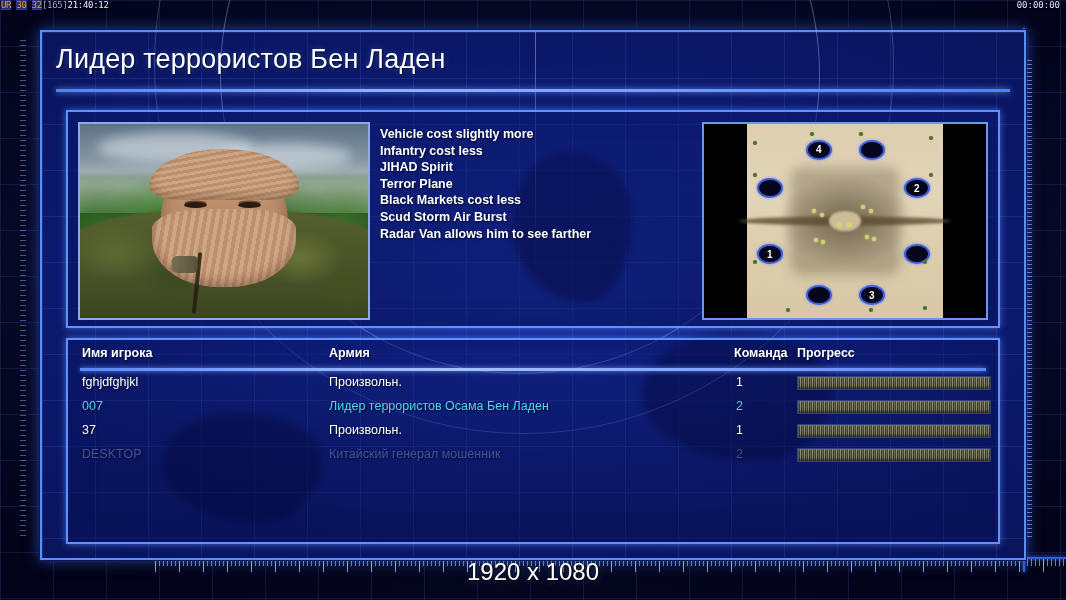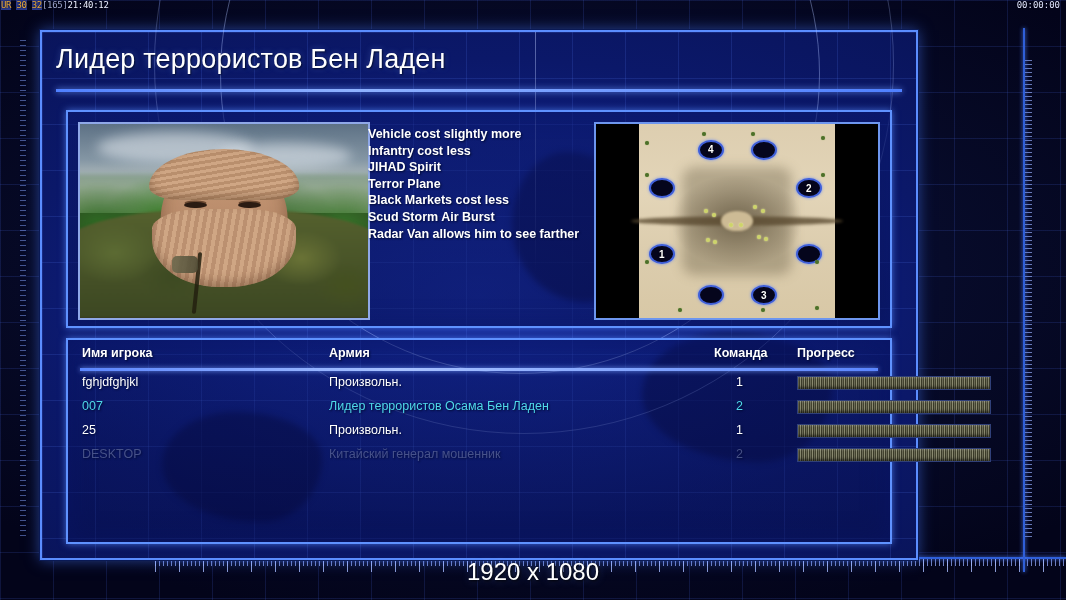--- a/index.html
+++ b/index.html
@@ -70,21 +70,21 @@
     background:repeating-linear-gradient(to bottom, rgba(130,160,250,.6) 0 1px, transparent 1px 5px);
     -webkit-mask-image:linear-gradient(to left, #000 0 50%, transparent 50%);
             mask-image:linear-gradient(to left, #000 0 50%, transparent 50%);
   }
   .frame-line{ position:absolute; background:#2f5fd8; z-index:6; pointer-events:none; }
   .fl-bottom{ left:155px; right:0; bottom:41px; height:2px; box-shadow:0 0 4px #4f7dff; }
   .fl-right{ right:41px; top:28px; bottom:28px; width:2px; box-shadow:0 0 4px #4f7dff; }
 
   
   #window{
-    position:absolute; left:40px; top:30px; width:878px; height:530px;
+    position:absolute; left:40px; top:30px; width:986px; height:530px;
     z-index:10;
     background:
       radial-gradient(ellipse 120% 100% at 50% 50%, #152a9a 0%, #0b1869 45%, #060e44 100%);
     border:2px solid #5b8dff;
     box-shadow:0 0 0 1px #0a1a55, 0 0 14px rgba(70,120,255,.55);
   }
   
   .win-grid{
     position:absolute; inset:0; pointer-events:none;
     background-image:
@@ -192,21 +192,21 @@
   .p-strap{
     position:absolute; left:40%; top:66%; width:4px; height:32%;
     background:#23200f; transform:rotate(6deg); border-radius:2px; opacity:.85;
   }
   .p-can{
     position:absolute; left:32%; top:68%; width:26px; height:17px;
     background:linear-gradient(to right,#6e6a4e,#4d4a34); border-radius:5px; opacity:.9;
   }
 
   .bullets{
-    position:absolute; left:300px; top:14px; width:330px;
+    position:absolute; left:312px; top:14px; width:330px;
   }
   .bullets li{
     list-style:none;
     color:#ffffff; font-size:12.5px; font-weight:bold; line-height:16.6px;
     white-space:nowrap; text-shadow:1px 1px 2px #000a33;
   }
 
   .mapbox{
     position:absolute; right:10px; top:10px; width:286px; height:198px;
     border:2px solid #6d96ef; background:#000; overflow:hidden;
@@ -264,21 +264,21 @@
     color:#ffffff; font-size:12.5px; font-weight:bold;
     text-shadow:1px 1px 2px #000a33;
   }
   .hdr-rule{
     position:absolute; left:0; right:0; top:22px; height:3px;
     background:linear-gradient(to right,#5b86ff,#a8c2ff 40%,#5b86ff);
     box-shadow:0 0 5px rgba(120,160,255,.9);
   }
   .c-name{ left:2px; }
   .c-army{ left:249px; }
-  .c-team{ left:634px; }
+  .c-team{ left:654px; }
   .c-prog{ left:717px; }
 
   .rows{ position:absolute; left:12px; right:12px; top:32px; }
   .prow{ position:relative; height:24px; }
   .prow .cell{
     position:absolute; top:3px; font-size:12.5px; white-space:nowrap;
     text-shadow:1px 1px 2px #000a33;
   }
   .prow .nm{ left:2px; }
   .prow .ar{ left:249px; }
@@ -430,21 +430,21 @@
         <div class="prow">
           <span class="cell nm t-self">007</span>
           <span class="cell ar t-self">Лидер террористов Осама Бен Ладен</span>
           <span class="cell tm t-self">2</span>
           <div class="pb">
             <div class="pb-fill" style="width:100%"></div>
           </div>
         </div>
 
         <div class="prow">
-          <span class="cell nm t-normal">25</span>
+          <span class="cell nm t-normal">37</span>
           <span class="cell ar t-normal">Произвольн.</span>
           <span class="cell tm t-normal">1</span>
           <div class="pb">
             <div class="pb-fill" style="width:100%"></div>
           </div>
         </div>
 
         <div class="prow">
           <span class="cell nm t-dim">DESKTOP</span>
           <span class="cell ar t-dim">Китайский генерал мошенник</span>

